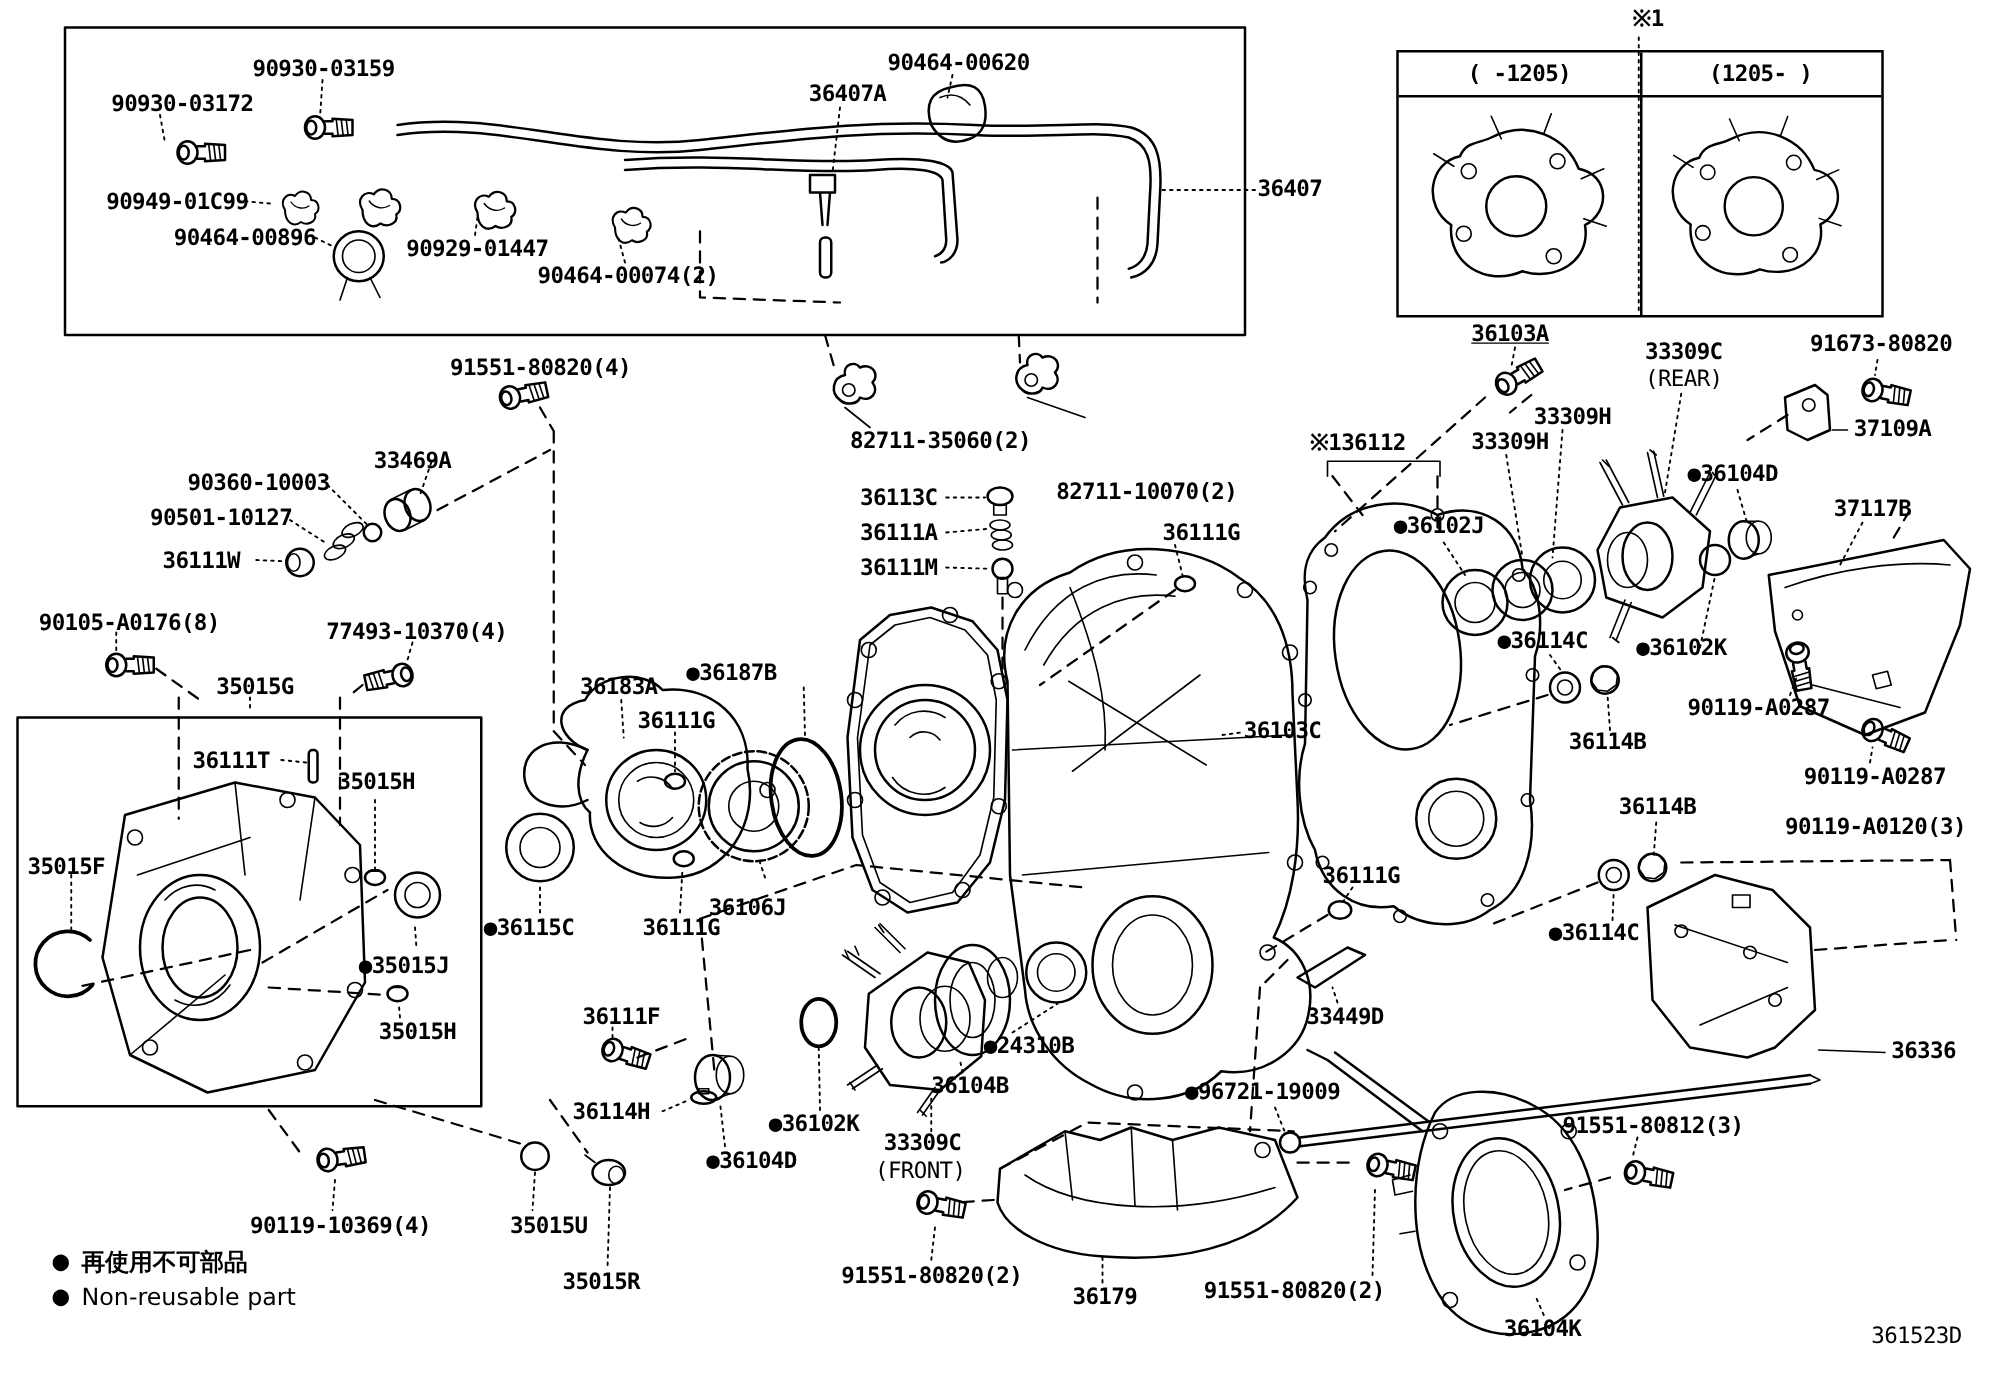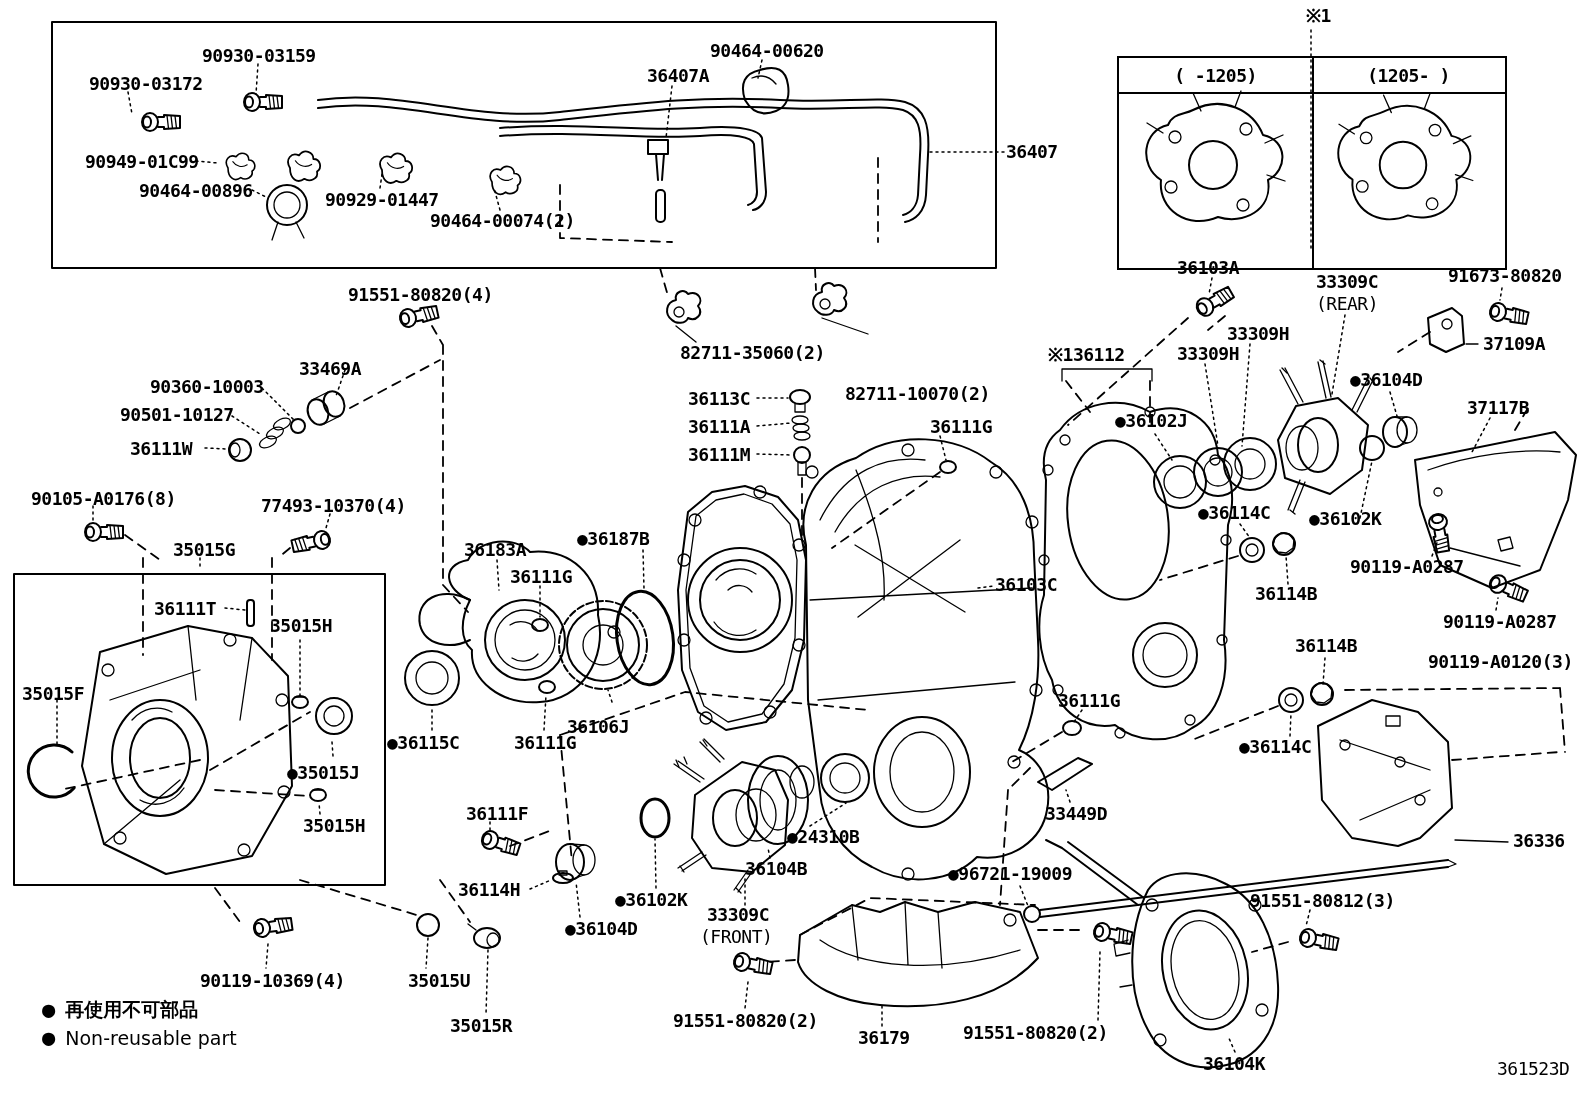--- a/index.html
+++ b/index.html
@@ -9,21 +9,21 @@
   #art *{stroke:#000;fill:none;stroke-width:2;stroke-linecap:round;stroke-linejoin:round;}
   #art .thin{stroke-width:1.3;}
   #art .thick{stroke-width:3;}
   #art .dash{stroke-dasharray:9 7;stroke-width:1.8;}
   #art .dot{stroke-dasharray:2 4;stroke-width:1.5;}
   #labels{position:absolute;left:0;top:0;width:100%;height:100%;z-index:3;pointer-events:none;}
   .lbl{position:absolute;font-family:"DejaVu Sans Mono",monospace;font-weight:bold;
        font-size:18px;line-height:20px;letter-spacing:-0.5px;white-space:nowrap;color:#000;}
   .lbl.sub{font-weight:normal;}
   
-  #vtable{position:absolute;left:1117px;top:56px;width:386px;height:210px;border:2px solid #000;
+  #vtable{position:absolute;left:1117px;top:40px;width:386px;height:210px;border:2px solid #000;
           z-index:2;background:transparent;}
   #vtable .hdr{position:absolute;left:0;top:0;width:100%;height:34px;border-bottom:2px solid #000;
                display:flex;}
   #vtable .cell{flex:1;display:flex;align-items:center;justify-content:center;
                 font-weight:bold;font-size:18px;letter-spacing:-0.5px;}
   #vtable .vdiv{position:absolute;left:193px;top:0;width:0;height:100%;border-left:2px solid #000;}
   
   #legend{position:absolute;left:42px;top:996px;z-index:3;color:#000;}
   #legend .row{display:flex;align-items:center;gap:10px;height:28px;}
   #legend .dotmark{font-size:22px;line-height:22px;}
@@ -398,21 +398,21 @@
 <div id="labels">
       <div class="lbl" style="left: 202px; top: 46px;">90930-03159</div>
       <div class="lbl" style="left: 89px; top: 74px;">90930-03172</div>
       <div class="lbl" style="left: 85px; top: 152px;">90949-01C99</div>
       <div class="lbl" style="left: 139px; top: 181px;">90464-00896</div>
       <div class="lbl" style="left: 325px; top: 190px;">90929-01447</div>
       <div class="lbl" style="left: 430px; top: 211px;">90464-00074(2)</div>
       <div class="lbl" style="left: 647px; top: 66px;">36407A</div>
       <div class="lbl" style="left: 710px; top: 41px;">90464-00620</div>
       <div class="lbl" style="left: 1006px; top: 142px;">36407</div>
-      <div class="lbl" style="left: 348px; top: 285px;">91551-80820(4)</div>
+      <div class="lbl" style="left: 360px; top: 285px;">91551-80820(4)</div>
       <div class="lbl" style="left: 680px; top: 343px;">82711-35060(2)</div>
       <div class="lbl" style="left: 845px; top: 336px; margin-top: 48px;">82711-10070(2)</div>
       <div class="lbl" style="left: 299px; top: 359px;">33469A</div>
       <div class="lbl" style="left: 150px; top: 377px;">90360-10003</div>
       <div class="lbl" style="left: 120px; top: 405px;">90501-10127</div>
       <div class="lbl" style="left: 130px; top: 439px;">36111W</div>
       <div class="lbl" style="left: 31px; top: 489px;">90105-A0176(8)</div>
       <div class="lbl" style="left: 261px; top: 496px;">77493-10370(4)</div>
       <div class="lbl" style="left: 173px; top: 540px;">35015G</div>
       <div class="lbl" style="left: 154px; top: 599px;">36111T</div>
@@ -422,41 +422,41 @@
       <div class="lbl" style="left: 303px; top: 816px;">35015H</div>
       <div class="lbl" style="left: 200px; top: 971px;">90119-10369(4)</div>
       <div class="lbl" style="left: 408px; top: 971px;">35015U</div>
       <div class="lbl" style="left: 450px; top: 1016px;">35015R</div>
       <div class="lbl" style="left: 688px; top: 389px;">36113C</div>
       <div class="lbl" style="left: 688px; top: 417px;">36111A</div>
       <div class="lbl" style="left: 688px; top: 445px;">36111M</div>
       <div class="lbl" style="left: 930px; top: 417px;">36111G</div>
       <div class="lbl" style="left: 464px; top: 540px; text-align: center;">36183A</div>
       <div class="lbl" style="left: 510px; top: 567px;">36111G</div>
-      <div class="lbl" style="left: 577px; top: 529px; text-align: center;">●36187B</div>
+      <div class="lbl" style="left: 549px; top: 529px; text-align: center;">●36187B</div>
       <div class="lbl" style="left: 567px; top: 705px; margin-top: 12px;">36106J</div>
       <div class="lbl" style="left: 387px; top: 733px;">●36115C</div>
       <div class="lbl" style="left: 514px; top: 733px;">36111G</div>
       <div class="lbl" style="left: 466px; top: 804px;">36111F</div>
       <div class="lbl" style="left: 458px; top: 880px;">36114H</div>
       <div class="lbl" style="left: 615px; top: 890px;">●36102K</div>
       <div class="lbl" style="left: 565px; top: 919px;">●36104D</div>
       <div class="lbl" style="left: 745px; top: 859px;">36104B</div>
       <div class="lbl" style="left: 707px; top: 905px;">33309C</div>
       <div class="lbl sub" style="left: 700px; top: 927px;">(FRONT)</div>
       <div class="lbl" style="left: 787px; top: 827px;">●24310B</div>
       <div class="lbl" style="left: 948px; top: 864px;">●96721-19009</div>
       <div class="lbl" style="left: 673px; top: 1011px;">91551-80820(2)</div>
       <div class="lbl" style="left: 858px; top: 1028px;">36179</div>
       <div class="lbl" style="left: 963px; top: 1023px;">91551-80820(2)</div>
       <div class="lbl" style="left: 995px; top: 575px;">36103C</div>
       <div class="lbl" style="left: 1048px; top: 345px;">※136112</div>
       <div class="lbl" style="left: 1058px; top: 691px;">36111G</div>
       <div class="lbl" style="left: 1045px; top: 804px;">33449D</div>
-      <div class="lbl" style="left: 1177px; top: 258px;">36103A</div>
+      <div class="lbl" style="left: 1177px; top: 258px; text-decoration: underline;">36103A</div>
       <div class="lbl" style="left: 1316px; top: 272px;">33309C</div>
       <div class="lbl sub" style="left: 1316px; top: 294px;">(REAR)</div>
       <div class="lbl" style="left: 1448px; top: 266px;">91673-80820</div>
       <div class="lbl" style="left: 1227px; top: 324px;">33309H</div>
       <div class="lbl" style="left: 1177px; top: 344px;">33309H</div>
       <div class="lbl" style="left: 1483px; top: 334px; text-align: right;">37109A</div>
       <div class="lbl" style="left: 1350px; top: 370px;">●36104D</div>
       <div class="lbl" style="left: 1467px; top: 398px;">37117B</div>
       <div class="lbl" style="left: 1115px; top: 411px;">●36102J</div>
       <div class="lbl" style="left: 1198px; top: 503px;">●36114C</div>

